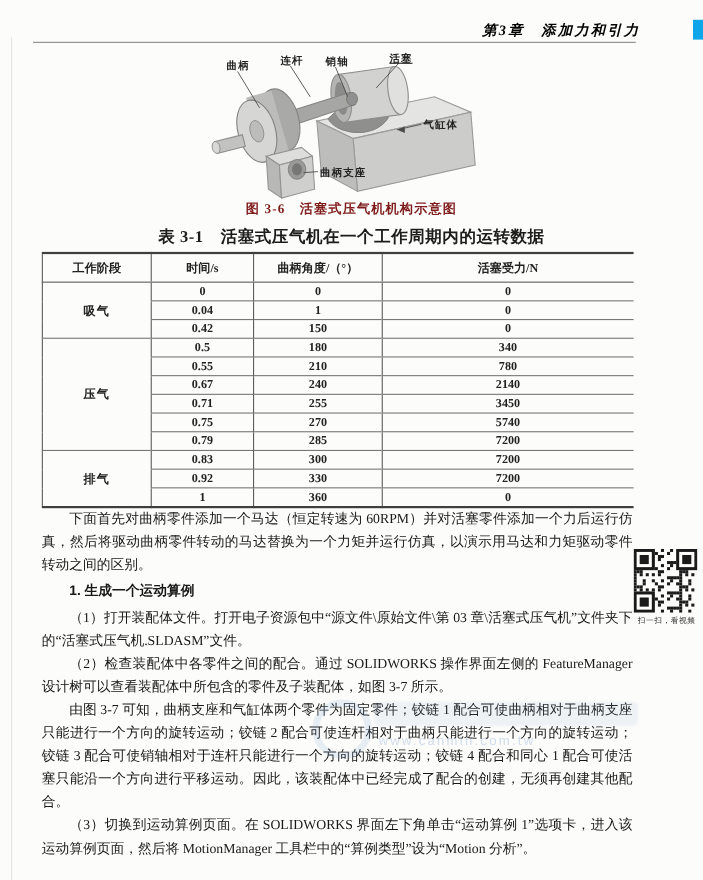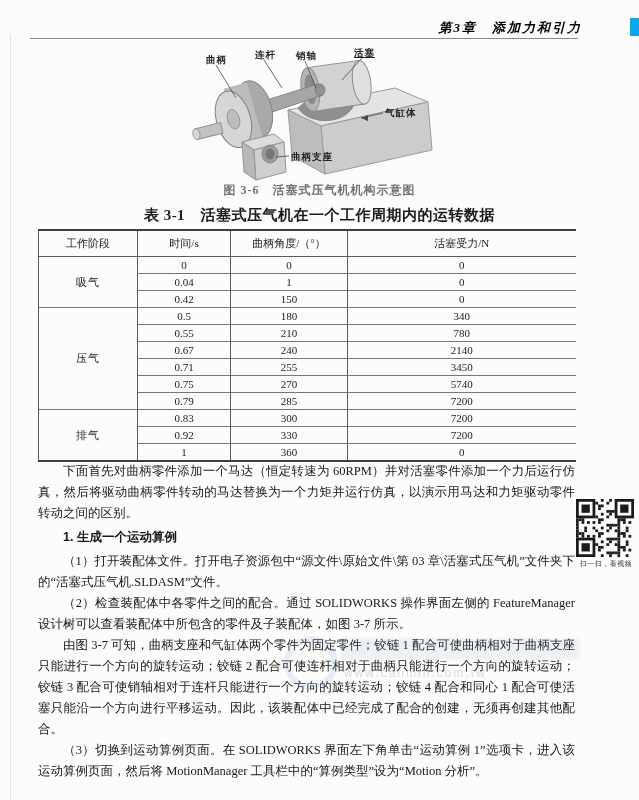--- a/index.html
+++ b/index.html
@@ -31,37 +31,37 @@
     font-size:9.5px;font-weight:bold;letter-spacing:1px;color:#222;white-space:nowrap;
   }
   .lbl-crank{left:36px;top:8px;}
   .lbl-rod{left:85px;top:3px;}
   .lbl-pin{left:126px;top:4px;}
   .lbl-piston{left:184px;top:1px;text-decoration:underline;}
   .lbl-cylinder{left:215px;top:61px;}
   .lbl-support{left:121px;top:105px;}
   .fig-caption{
     position:absolute;left:0;top:182px;width:639px;text-align:center;
-    font-size:12px;font-weight:bold;color:#737373;letter-spacing:1px;
+    font-size:12px;font-weight:bold;color:#7f1d1d;letter-spacing:1px;
   }
 
   
   .table-title{
     position:absolute;left:0;top:206px;width:639px;text-align:center;
     font-size:15px;font-weight:bold;color:#1c1c1c;letter-spacing:0.5px;
   }
   table.data-table{
     position:absolute;left:38px;top:229px;width:537px;
     border-collapse:collapse;table-layout:fixed;
     font-size:11px;color:#222;
     border-top:2px solid #3f3f3f;border-bottom:2px solid #3f3f3f;border-left:1px solid #5c5c5c;
   }
   .data-table th,.data-table td{
     border-left:1px solid #5c5c5c;text-align:center;vertical-align:middle;
-    padding:0;font-weight:normal;
+    padding:0;font-weight:bold;
   }
   .data-table thead th{height:25px;border-bottom:1px solid #5c5c5c;}
   .data-table tbody td{height:16px;border-top:1px solid #777;}
   .data-table td.phase{letter-spacing:1px;}
 
   
   .body-text{
     position:absolute;left:38px;top:461px;width:537px;
     font-size:12.5px;line-height:21px;text-align:justify;color:#181818;
   }

